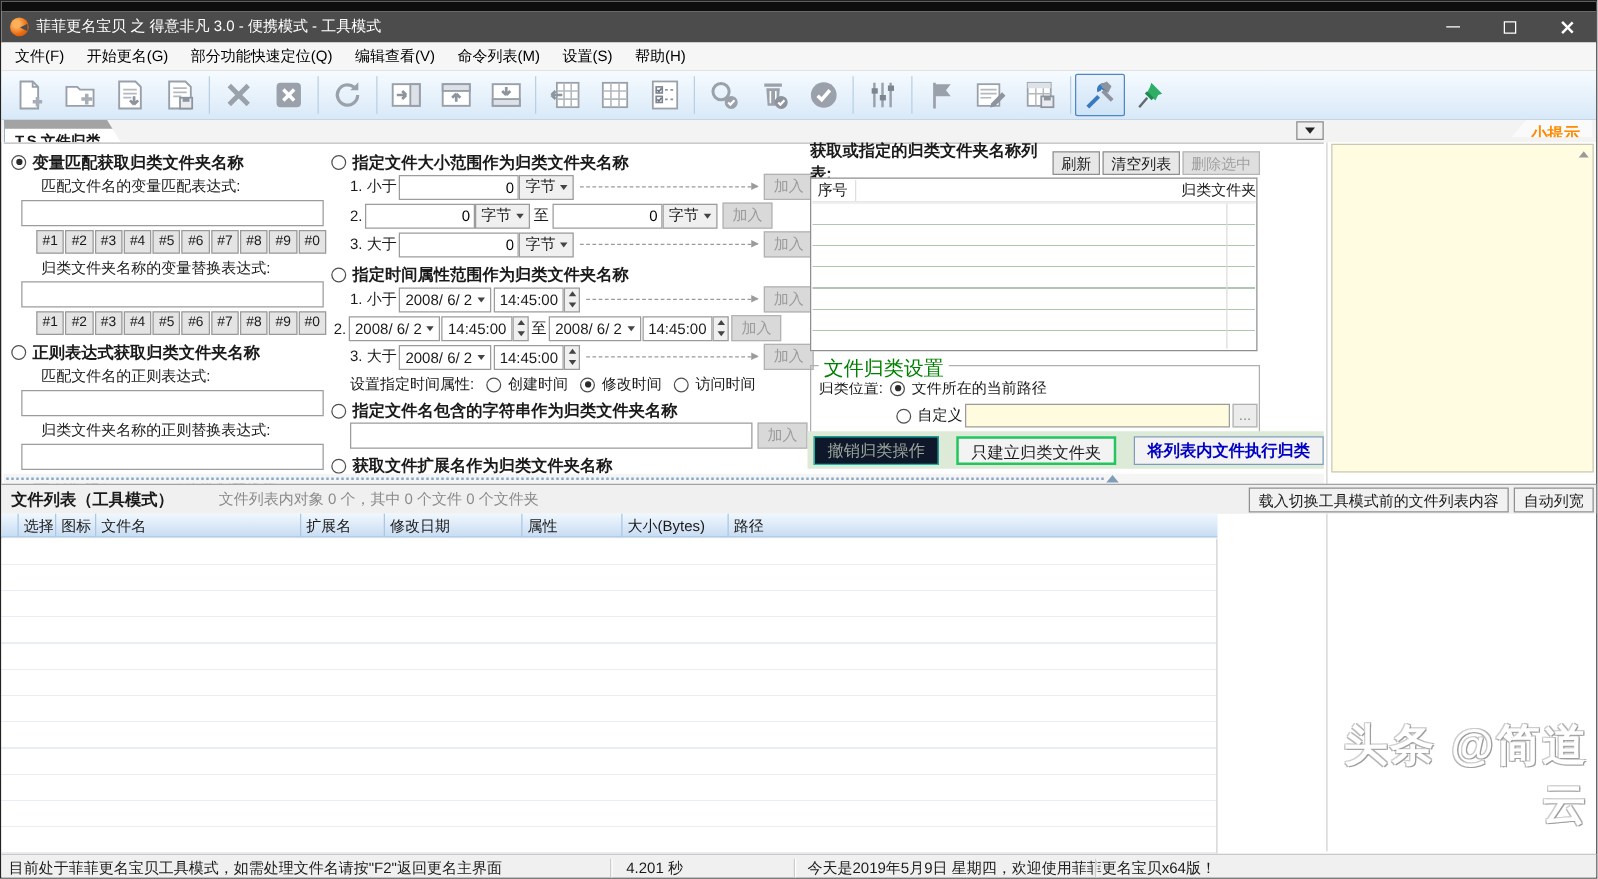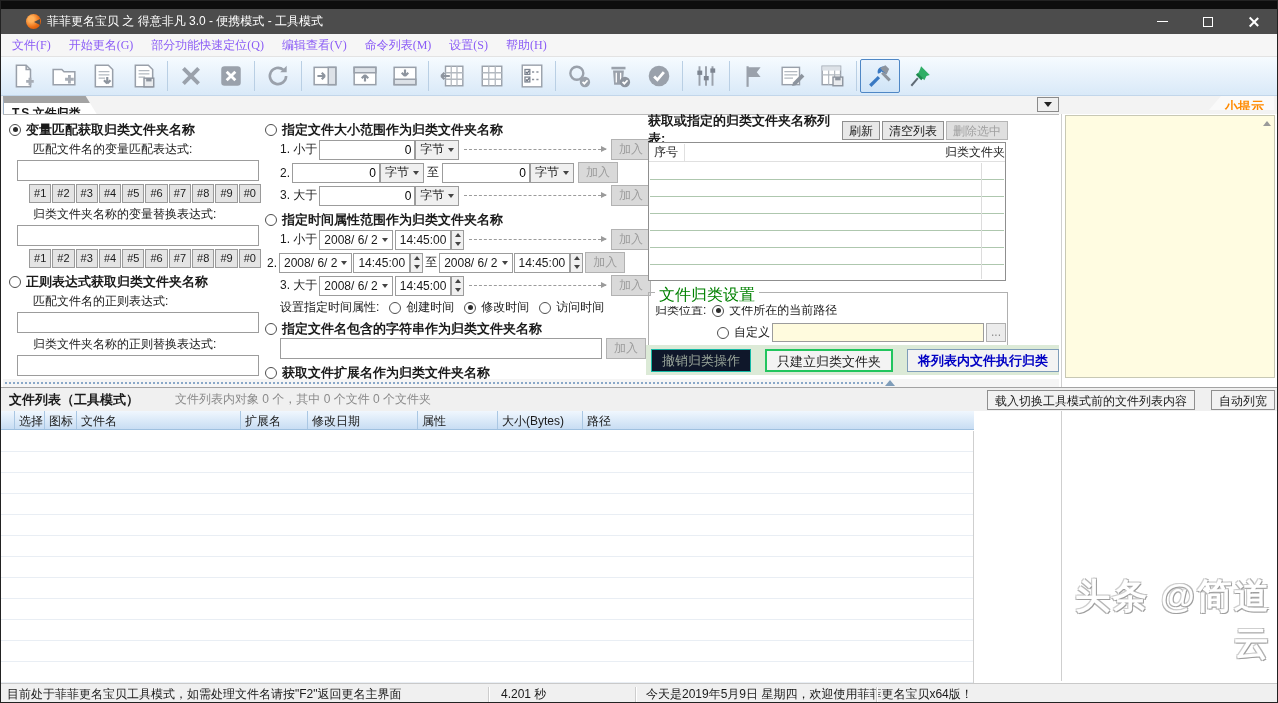--- a/index.html
+++ b/index.html
@@ -5,37 +5,37 @@
   * { margin:0; padding:0; box-sizing:border-box; }
   html,body { background:#dedede; }
   .window {
     position:relative; width:1278px; height:703px; background:#fff;
     font-family:"Liberation Sans","DejaVu Sans",sans-serif; font-size:12px; color:#1a1a1a;
     overflow:hidden; border:1px solid #222;
   }
   
   .topstrip { position:absolute; left:0; top:0; width:100%; height:8px; background:#0d0d0d; }
   .titlebar { position:absolute; left:0; top:8px; width:100%; height:25px; background:#4c4c4c;
-    display:flex; align-items:center; color:#fff;padding-left:18px; }
+    display:flex; align-items:center; color:#fff; }
   .appicon { width:15px; height:15px; border-radius:50%; margin:0 6px 0 7px; flex:none;
     background:radial-gradient(circle at 35% 35%, #ffb05a 0 20%, #e86a12 60%, #c44f07 100%); position:relative; }
   .appicon::after { content:""; position:absolute; right:1px; top:5px; width:0; height:0;
     border-top:3px solid transparent; border-bottom:3px solid transparent; border-right:6px solid #4c4c4c; }
   .title-text { font-size:12px; }
   .win-controls { margin-left:auto; display:flex; height:100%; }
   .win-btn { width:46px; height:100%; display:flex; align-items:center; justify-content:center; }
   .glyph-min { width:11px; height:1px; background:#fff; }
   .glyph-max { width:10px; height:10px; border:1px solid #fff; }
   .glyph-close { position:relative; width:12px; height:12px; }
   .glyph-close::before,.glyph-close::after { content:""; position:absolute; left:5px; top:0; width:1.5px; height:12px; background:#fff; }
   .glyph-close::before { transform:rotate(45deg);} .glyph-close::after { transform:rotate(-45deg);}
   
   .menubar { position:absolute; left:0; top:33px; width:100%; height:23px; background:#f6f6f6;
     display:flex; align-items:center; padding-left:2px; border-bottom:1px solid #e3e3e3; }
-  .menu-item { padding:3px 9px; color:#8b5cf6;font-family:Liberation Serif, serif; }
+  .menu-item { padding:3px 9px; color:#000000; }
   
   .toolbar { position:absolute; left:0; top:56px; width:100%; height:39px;
     background:linear-gradient(#f6fbff,#d9e9f8); border-bottom:1px solid #c2d6ea;
     display:flex; align-items:center; padding-left:3px; }
   .tbtn { width:40px; height:34px; display:flex; align-items:center; justify-content:center;
     border:1px solid transparent; border-radius:2px; flex:none; }
   .tbtn svg { width:26px; height:26px; }
   .tbtn.selected { border:1px solid #4f87c5; background:linear-gradient(#eaf3fc,#cfe4f7); }
   .tsep { width:1px; height:30px; background:#b9cfe4; margin:0 3px; flex:none; }
   
@@ -125,21 +125,21 @@
   
   .splitter { position:absolute; left:2px; top:378px; width:1056px; height:8px; background:#f5f5f5; }
   .splitter .dots { position:absolute; left:2px; top:3px; width:878px; border-top:2px dotted #8aa8c8; }
   .splitter .knob { position:absolute; left:882px; top:1px; width:0; height:0;
     border-left:5px solid transparent; border-right:5px solid transparent; border-bottom:6px solid #7f9db9; }
   
   .fl-header { position:absolute; left:0; top:386px; width:1278px; height:24px; background:#f0f0f0;
     display:flex; align-items:center; padding:0 4px 0 8px; border-top:1px solid #a3a3a3; }
   .fl-title { font-weight:bold; font-size:13px; }
   .fl-count { color:#8a8a8a; margin-left:36px; }
-  .fl-buttons { margin-left:auto; display:flex; gap:16px; }
+  .fl-buttons { margin-left:auto; display:flex; gap:4px; }
   .flbtn { height:20px; padding:2px 7px; background:#f2f2f2; border:1px solid #8f8f8f; font-size:12px; }
   .table-head { position:absolute; left:0; top:410px; width:973px; height:19px; display:flex;
     background:linear-gradient(#f0f7fe,#c8ddf3); border-bottom:1px solid #9fc0df; }
   .th { border-right:1px solid #aac7e3; padding:2px 0 0 4px; overflow:hidden; white-space:nowrap; }
   .table-body { position:absolute; left:0; top:430px; width:973px; height:252px;
     background:repeating-linear-gradient(to bottom, #fff 0 20px, #e9eef4 20px 21px);
     border-right:1px solid #cfcfcf; }
   
   .statusbar { position:absolute; left:0; top:682px; width:1278px; height:21px; background:#f0f0f0;
     border-top:1px solid #c9c9c9; display:flex; align-items:center; }

